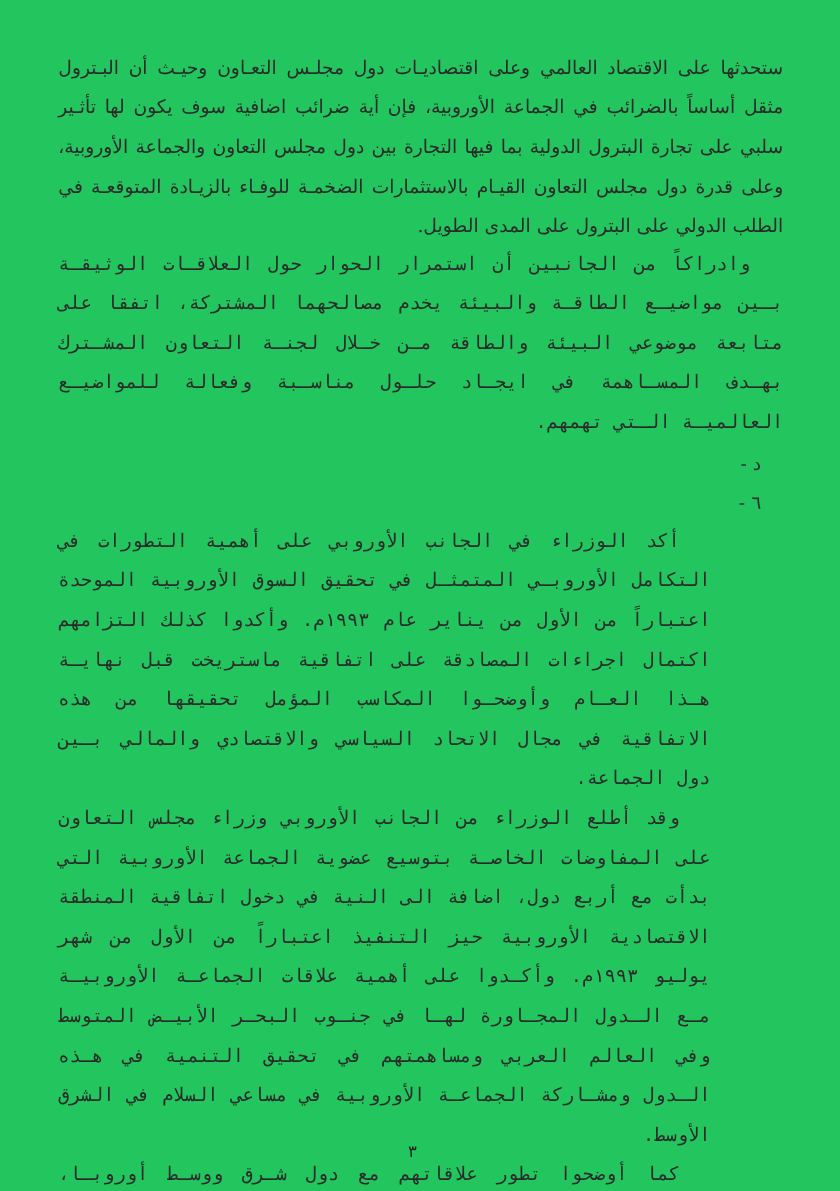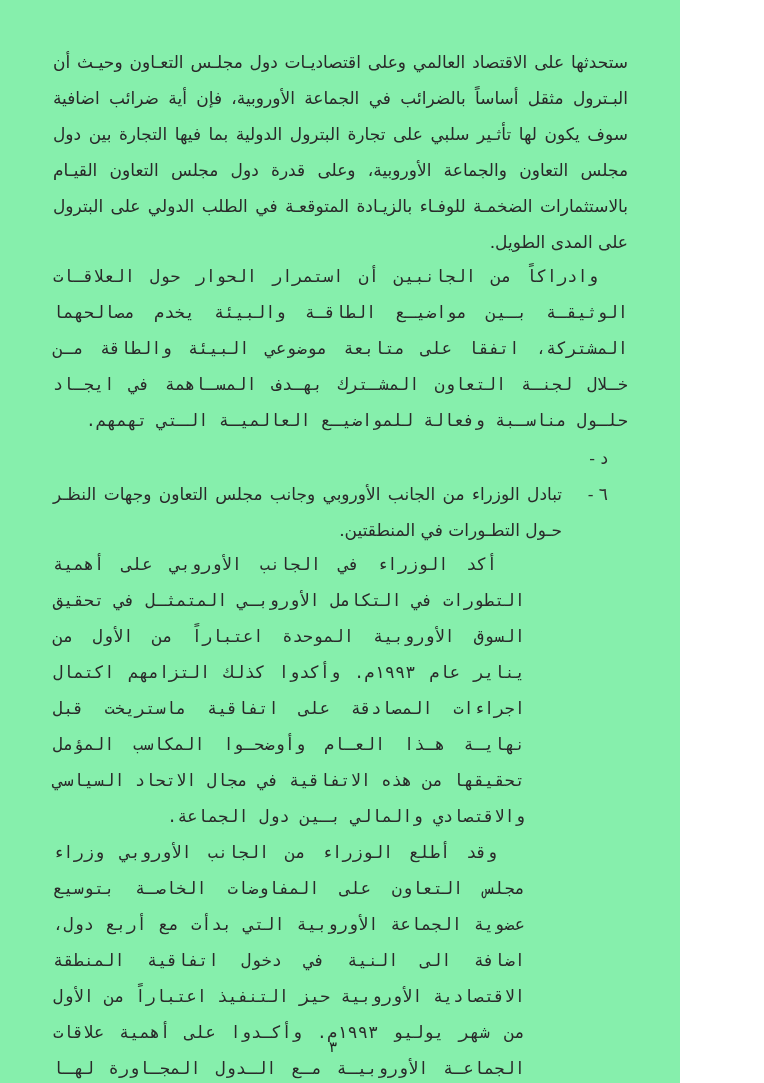--- a/index.html
+++ b/index.html
@@ -2,23 +2,23 @@
 <html><head>
 <meta charset="utf-8">
 <style>
   html, body {
     margin: 0;
     padding: 0;
     background: #ffffff;
   }
   .page {
     position: relative;
-    width: 680px;
+    width: 764px;
     height: 1083px;
-    background: #86efac;
+    background: #22c55e;
     overflow: hidden;
     font-family: "DejaVu Serif", "DejaVu Sans", serif;
     color: #2a2a2a;
     direction: rtl;
   }
   .text-block {
     position: absolute;
     top: 44px;
     right: 52px;
     left: 53px;
@@ -41,21 +41,21 @@
     box-sizing: border-box;
     padding-right: 20px;
     font-size: 17px;
     line-height: 36px;
     color: #2f2f2f;
   }
   .item .para {
     flex: 1;
   }
   .sub {
-    margin-right: 103px;
+    margin-right: 66px;
   }
   .sub.first-indent {
     text-indent: 28px;
   }
   .page-number {
     position: absolute;
     top: 1038px;
     left: 0;
     right: 14px;
     text-align: center;
@@ -72,21 +72,20 @@
     <p class="para">ستحدثها على الاقتصاد العالمي وعلى اقتصاديـات دول مجلـس التعـاون وحيـث أن البـترول مثقل أساساً بالضرائب في الجماعة الأوروبية، فإن أية ضرائب اضافية سوف يكون لها تأثـير سلبي على تجارة البترول الدولية بما فيها التجارة بين دول مجلس التعاون والجماعة الأوروبية، وعلى قدرة دول مجلس التعاون القيـام بالاستثمارات الضخمـة للوفـاء بالزيـادة المتوقعـة في الطلب الدولي على البترول على المدى الطويل.</p>
 
     <p class="para first-indent">وادراكاً من الجانبين أن استمرار الحوار حول العلاقـات الوثيقـة بـين مواضيـع الطاقـة والبيئة يخدم مصالحهما المشتركة، اتفقا على متابعة موضوعي البيئة والطاقة مـن خـلال لجنـة التعاون المشـترك بهـدف المسـاهمة في ايجـاد حلـول مناسـبة وفعالة للمواضيـع العالميـة الـتي تهمهم.</p>
 
     <div class="item">
       <span class="marker">د -</span>
     </div>
 
     <div class="item">
       <span class="marker">٦ -</span>
-      <p class="para">تبادل الوزراء من الجانب الأوروبي وجانب مجلس التعاون وجهات النظـر حـول التطـورات في المنطقتين.</p>
     </div>
 
     <p class="para sub first-indent">أكد الوزراء في الجانب الأوروبي على أهمية التطورات في التكامل الأوروبـي المتمثـل في تحقيق السوق الأوروبية الموحدة اعتباراً من الأول من يناير عام ١٩٩٣م. وأكدوا كذلك التزامهم اكتمال اجراءات المصادقة على اتفاقية ماستريخت قبل نهايـة هـذا العـام وأوضحـوا المكاسب المؤمل تحقيقها من هذه الاتفاقية في مجال الاتحاد السياسي والاقتصادي والمالي بـين دول الجماعة.</p>
 
     <p class="para sub first-indent">وقد أطلع الوزراء من الجانب الأوروبي وزراء مجلس التعاون على المفاوضات الخاصـة بتوسيع عضوية الجماعة الأوروبية التي بدأت مع أربع دول، اضافة الى النية في دخول اتفاقية المنطقة الاقتصادية الأوروبية حيز التنفيذ اعتباراً من الأول من شهر يوليو ١٩٩٣م. وأكـدوا على أهمية علاقات الجماعـة الأوروبيـة مـع الـدول المجـاورة لهـا في جنـوب البحـر الأبيـض المتوسط وفي العالم العربي ومساهمتهم في تحقيق التنمية في هـذه الـدول ومشـاركة الجماعـة الأوروبية في مساعي السلام في الشرق الأوسط.</p>
 
     <p class="para sub first-indent">كما أوضحوا تطور علاقاتهم مع دول شـرق ووسـط أوروبـا، المشتركة وجمهوريـات</p>
 
   </div>
 

